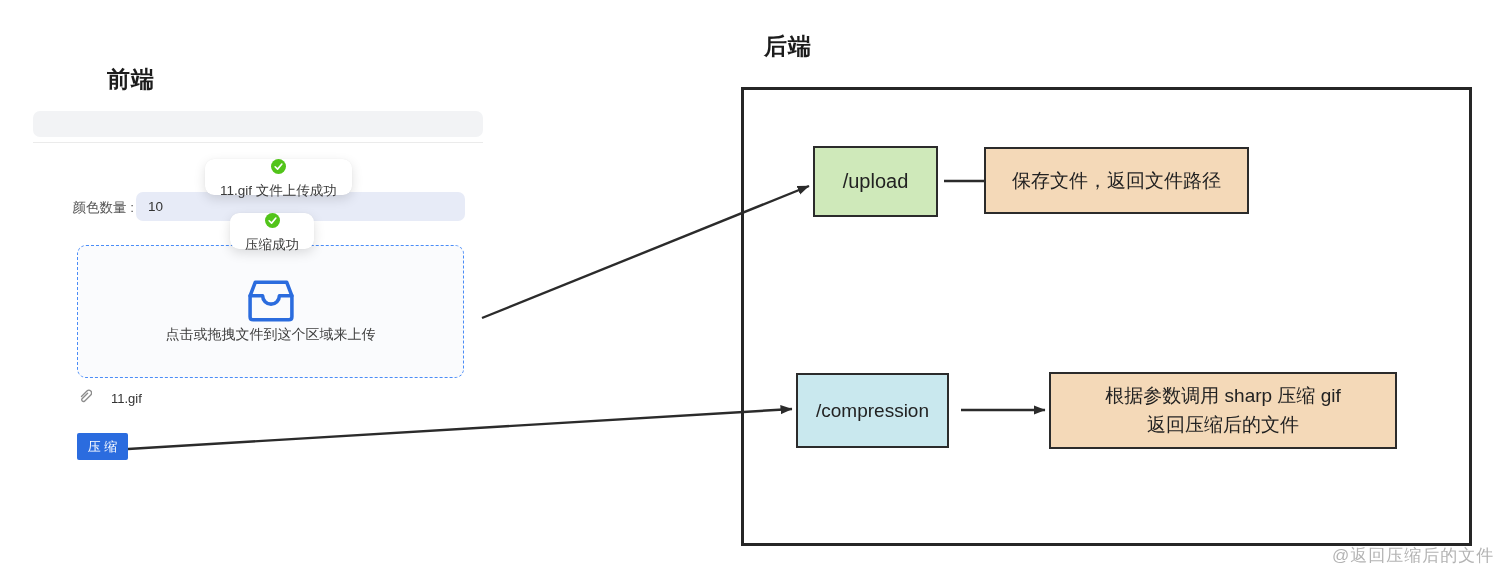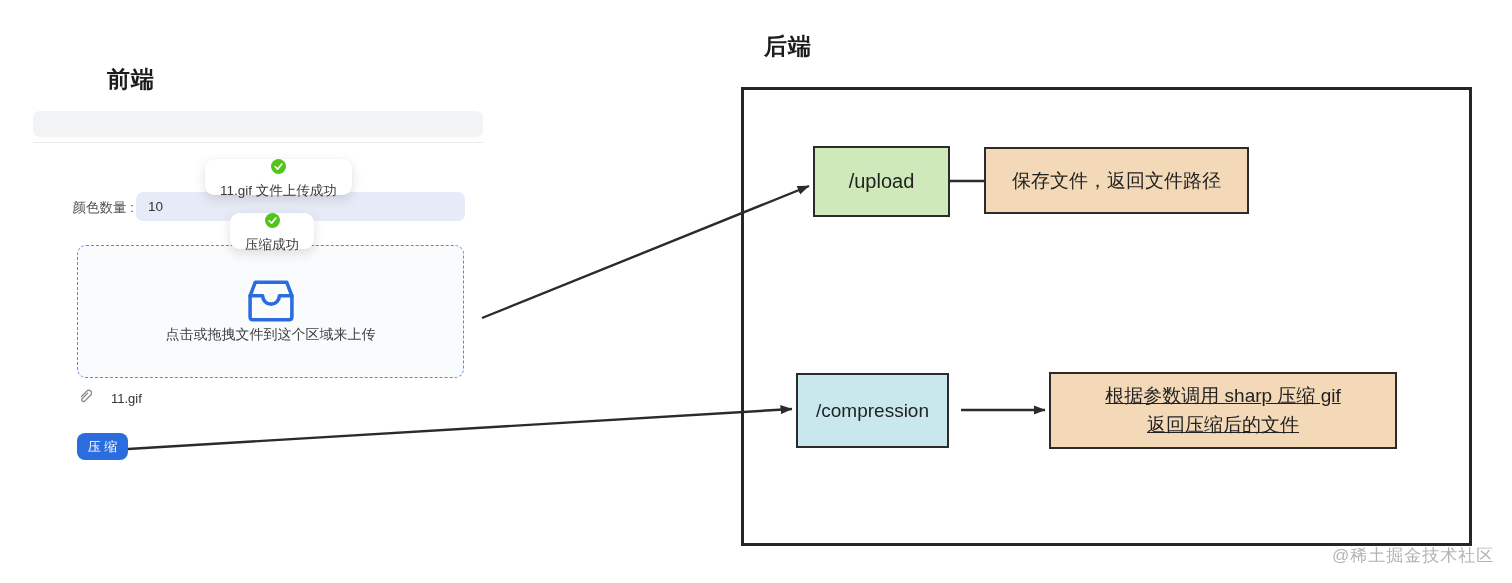--- a/index.html
+++ b/index.html
@@ -54,35 +54,35 @@
     display:flex;flex-direction:column;align-items:center;justify-content:center;z-index:2;
   }
   .dragger-hint{font-size:14px;color:#404040;}
 
   
   .file-row{left:78px;top:389px;display:flex;align-items:center;gap:19px;font-size:13px;color:#333;}
 
   
   .btn-primary{
     left:77px;top:433px;width:51px;height:27px;background:var(--accent-blue);color:#fff;
-    border:none;border-radius:8px;font-size:13px;display:flex;align-items:center;justify-content:center;
+    border:none;border-radius:2px;font-size:13px;display:flex;align-items:center;justify-content:center;
     cursor:pointer;z-index:5;font-family:"Liberation Sans","DejaVu Sans",sans-serif;
   }
 
   
   .backend-frame{left:741px;top:87px;width:731px;height:459px;box-sizing:border-box;border:3px solid #262626;background:#fff;}
   .node{
     box-sizing:border-box;border:2.5px solid var(--box-border);
     display:flex;flex-direction:column;align-items:center;justify-content:center;
     text-align:center;color:#222;z-index:4;
   }
-  .node-upload{left:813px;top:146px;width:137px;height:71px;background:var(--box-green);font-size:20px;}
+  .node-upload{left:813px;top:146px;width:125px;height:71px;background:var(--box-green);font-size:20px;}
   .node-save{left:984px;top:147px;width:265px;height:67px;background:var(--box-tan);font-size:19px;font-weight:500;}
   .node-compression{left:796px;top:373px;width:153px;height:75px;background:var(--box-cyan);font-size:19px;}
-  .node-sharp{left:1049px;top:372px;width:348px;height:77px;background:var(--box-tan);font-size:19px;font-weight:500;line-height:1.5;text-decoration:underline;}
+  .node-sharp{left:1049px;top:372px;width:348px;height:77px;background:var(--box-tan);font-size:19px;font-weight:500;line-height:1.5;}
 
   
   svg.arrows{left:0;top:0;width:1512px;height:583px;z-index:3;pointer-events:none;}
   svg.arrows line{stroke:var(--arrow);stroke-width:2.4px;}
   svg.arrows polygon{fill:var(--arrow);}
 
   .watermark{left:1332px;top:544px;font-size:17px;color:var(--watermark);z-index:7;letter-spacing:1px;}
 </style>
 </head>
 <body>
@@ -155,15 +155,15 @@
       <marker id="ah" markerUnits="userSpaceOnUse" markerWidth="13" markerHeight="11" refX="11.5" refY="5" orient="auto">
         <polygon points="0,0.4 12,5 0,9.6"></polygon>
       </marker>
     </defs>
     <line x1="482" y1="318" x2="809" y2="186" marker-end="url(#ah)"></line>
     <line x1="944" y1="181" x2="1041" y2="181" marker-end="url(#ah)"></line>
     <line x1="128" y1="449" x2="792" y2="409" marker-end="url(#ah)"></line>
     <line x1="961" y1="410" x2="1045" y2="410" marker-end="url(#ah)"></line>
   </svg>
 
-  <div class="abs watermark">@稀土掘金技术社区</div>
+  <div class="abs watermark">@返回压缩后的文件</div>
 
 </div>
 
 </body></html>

